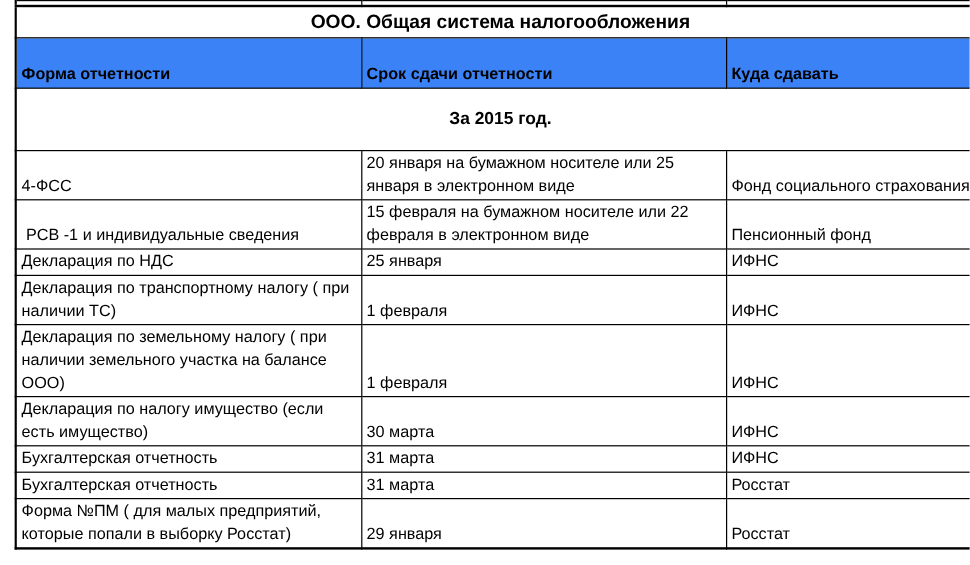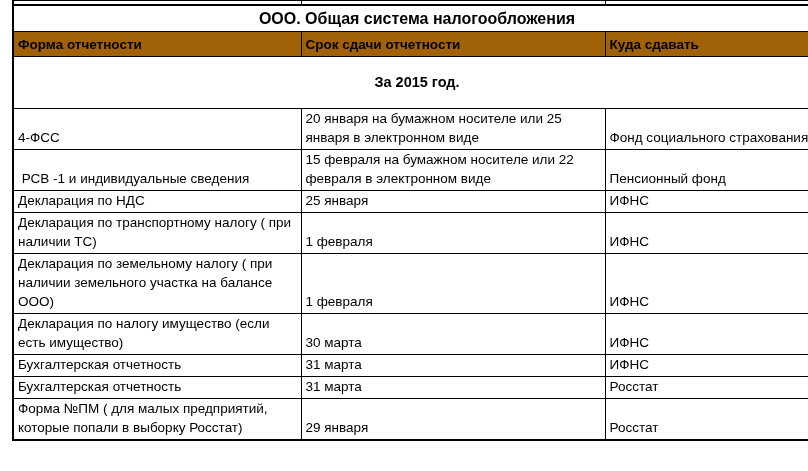--- a/index.html
+++ b/index.html
@@ -22,22 +22,22 @@
     white-space: pre;
     overflow: hidden;
   }
   tr.partial-top td { height: 3px; padding: 0; line-height: 0; }
   tr.title-row td {
     height: 22px; border-top: 2px solid #000;
     text-align: center; vertical-align: middle;
     font-weight: 700; font-size: 16px; padding: 1px 0 2px 0;
   }
   tr.header-row td {
-    height: 20px; background: #a16207;
-    font-weight: 700; vertical-align: middle; padding-top: 2px;
+    height: 20px; background: #3b82f6;
+    font-weight: 700; vertical-align: middle; padding-top: 19px;
   }
   tr.section-row td {
     height: 18px; text-align: center; vertical-align: middle;
     font-weight: 700; font-size: 14.5px; padding: 16px;
   }
 </style>
 </head>
 <body>
 
 <div class="sheet">

